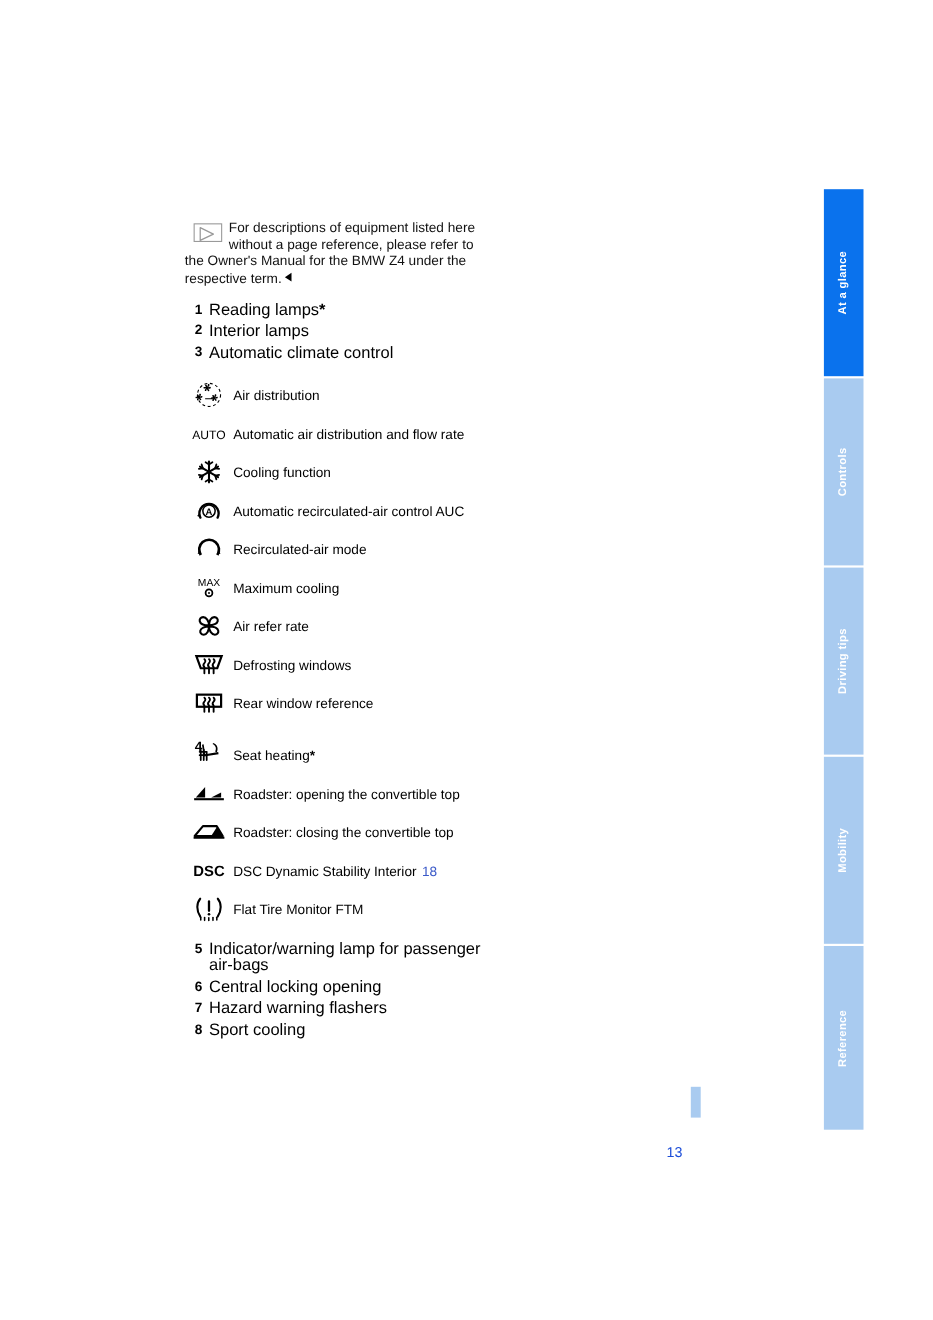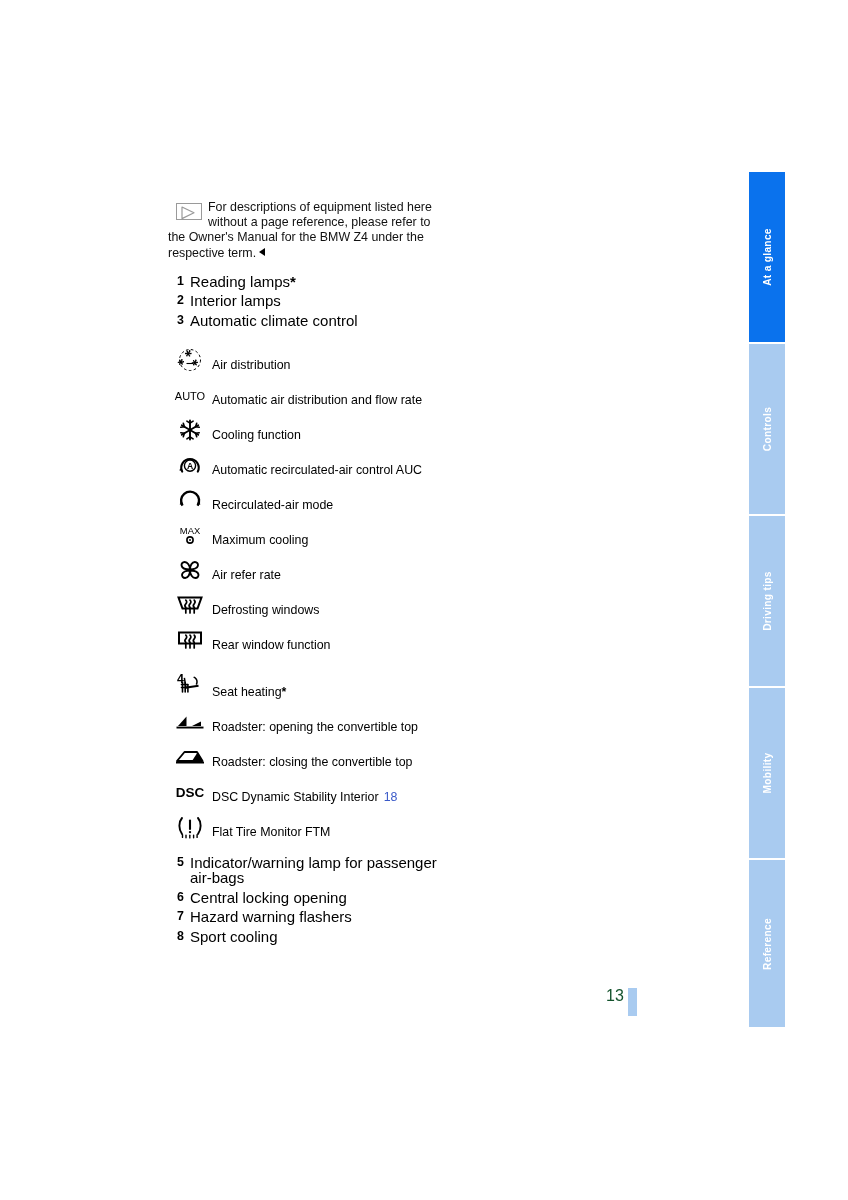--- a/index.html
+++ b/index.html
@@ -81,21 +81,21 @@
     font-size: 15px;
     line-height: 15.4px;
     flex: 1;
   }
   .num-row.tight { margin-bottom: 4px; }
 
   
   .icon-list { margin: 0; padding: 0; }
   .icon-row {
     display: flex;
-    align-items: flex-end;
+    align-items: center;
     min-height: 28px;
     margin-bottom: 7px;
   }
   .icon-row .glyph {
     flex: 0 0 44px;
     width: 44px;
     height: 26px;
     position: relative;
     display: flex;
     align-items: center;
@@ -126,23 +126,23 @@
   .star { font-weight: bold; }
 
   
   .sp-before-icons { height: 13px; }
   .sp-after-icons  { height: 12px; }
 
   
   #page-number {
     position: absolute;
     left: 578px;
-    top: 987px;
-    font-size: 16px;
-    color: #14532d;
+    top: 1040px;
+    font-size: 13px;
+    color: #1d4ed8;
   }
   #page-marker {
     position: absolute;
     left: 600px;
     top: 988px;
     width: 9px;
     height: 28px;
     background: #a9cbf0;
   }
 
@@ -334,21 +334,21 @@
         <div class="glyph">
           <svg width="28" height="24" viewBox="0 0 28 24">
             <rect x="3" y="4.5" width="22" height="11" fill="none" stroke="#000" stroke-width="2"></rect>
             <g stroke="#000" stroke-width="1.7" fill="none" stroke-linecap="round">
               <path d="M9.8 7.2 q1.8 1.8 0 3.6 q-1.8 1.8 0 3.6 L9.8 20"></path>
               <path d="M14 7.2 q1.8 1.8 0 3.6 q-1.8 1.8 0 3.6 L14 20"></path>
               <path d="M18.2 7.2 q1.8 1.8 0 3.6 q-1.8 1.8 0 3.6 L18.2 20"></path>
             </g>
           </svg>
         </div>
-        <div class="icon-label">Rear window function</div>
+        <div class="icon-label">Rear window reference</div>
       </div>
 
     </div>
 
     <div class="sp-after-icons"></div>
 
     <div class="group4">
       <div class="gnum">4</div>
 
       <div class="icon-row">

